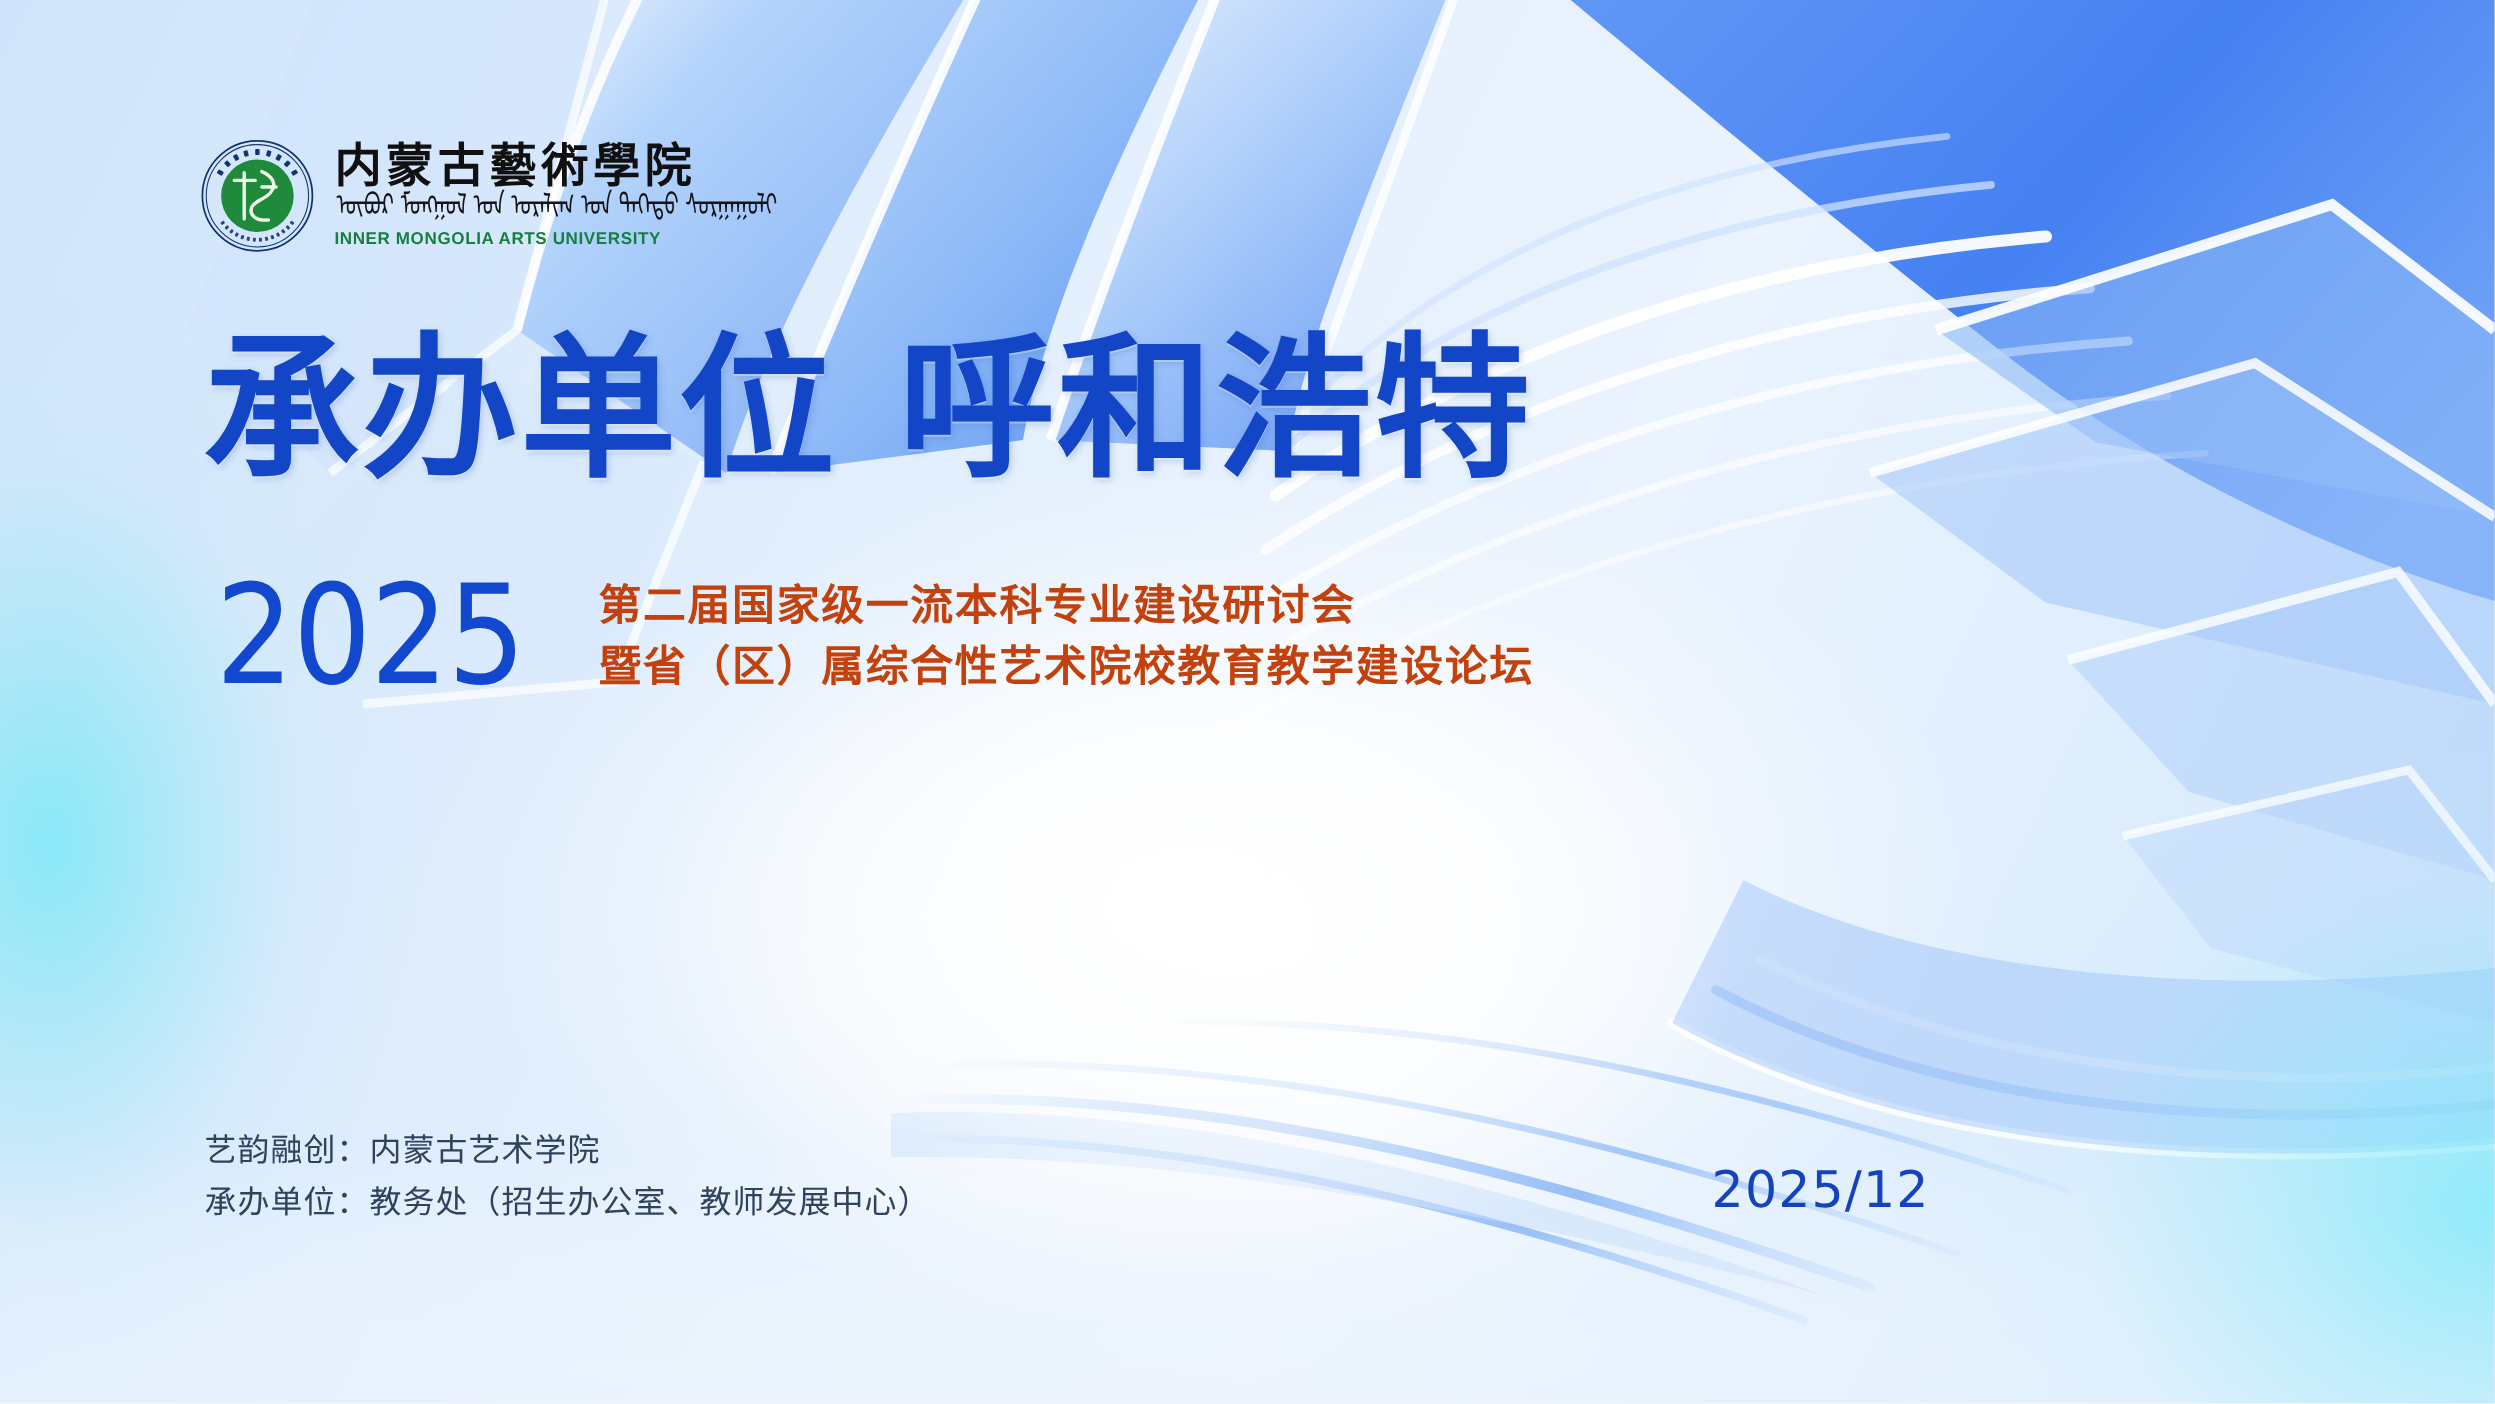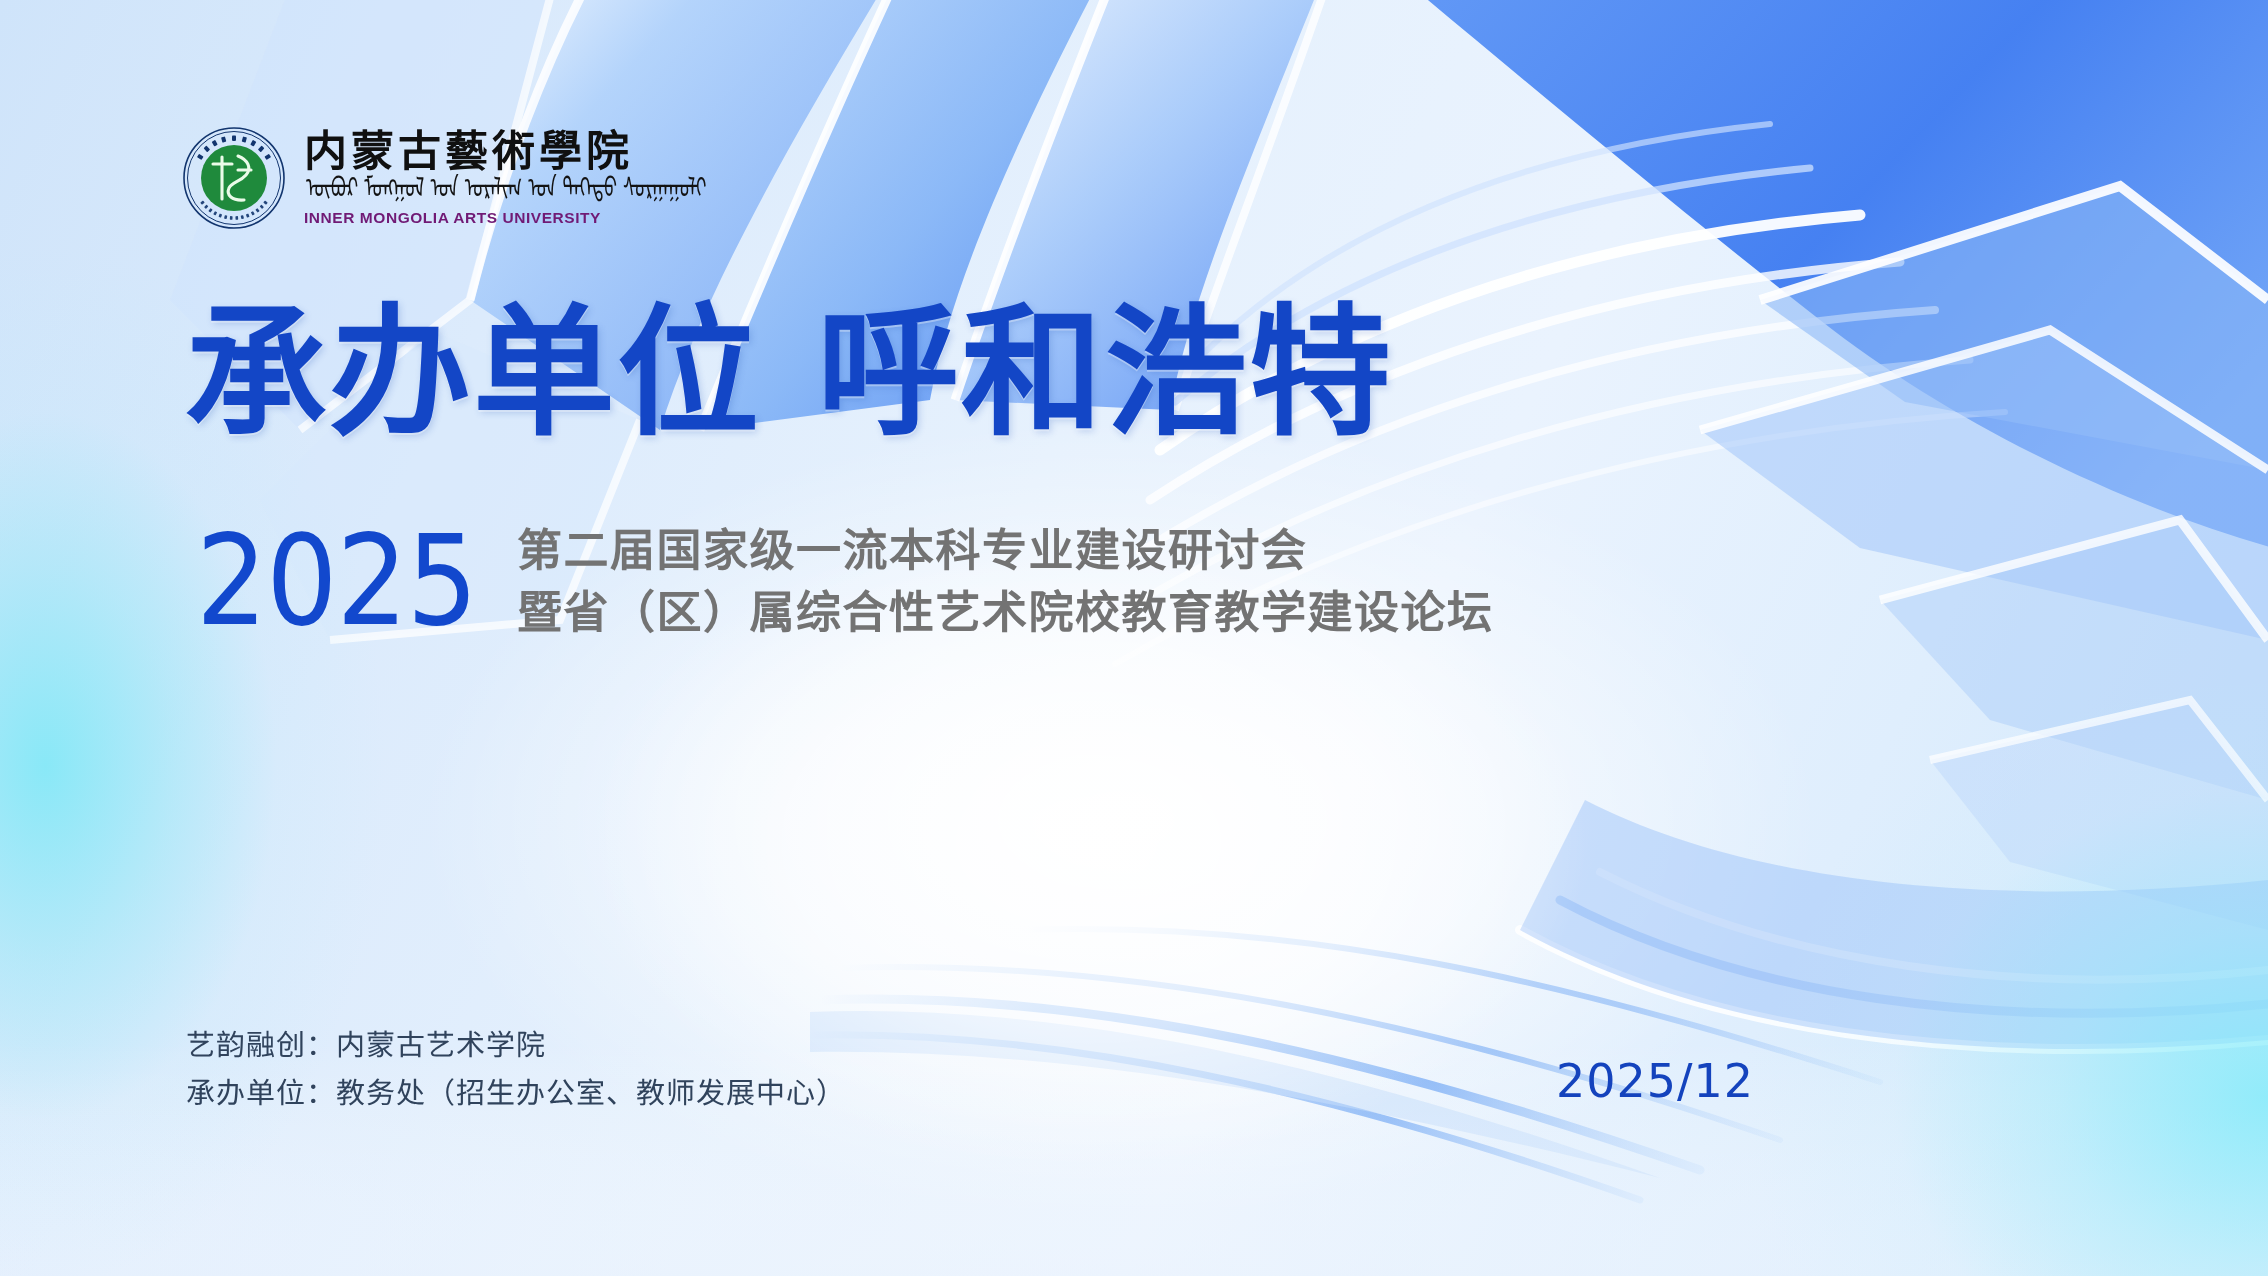--- a/index.html
+++ b/index.html
@@ -103,21 +103,21 @@
     font-family: "DejaVu Sans", sans-serif;
     transform: scaleY(1.45);
     transform-origin: left center;
     height: 22px;
     margin: 3px 0 4px 2px;
   }
   .logo-en {
     font-size: 15.5px;
     font-weight: 700;
     letter-spacing: 0.55px;
-    color: #701a75;
+    color: #15803d;
     white-space: nowrap;
     margin-top: 3px;
   }
 
   
   #headline {
     position: absolute;
     left: 185px;
     top: 302px;
     z-index: 20;
@@ -157,27 +157,28 @@
     transform: scaleY(1.12);
     transform-origin: center center;
   }
   #subtitle-lines {
     display: flex;
     flex-direction: column;
     gap: 12px;
     padding-top: 4px;
   }
   .subtitle-line {
-    font-size: 45px;
+    font-size: 39px;
     font-weight: 700;
     line-height: 1.1;
-    color: #737373;
+    color: #c2410c;
     letter-spacing: 1.5px;
     white-space: nowrap;
     font-family: "DejaVu Sans", "Liberation Sans", sans-serif;
+    margin-left: 27px;
   }
 
   
   #footer-left {
     position: absolute;
     left: 186px;
     top: 1028px;
     z-index: 20;
     display: flex;
     flex-direction: column;

